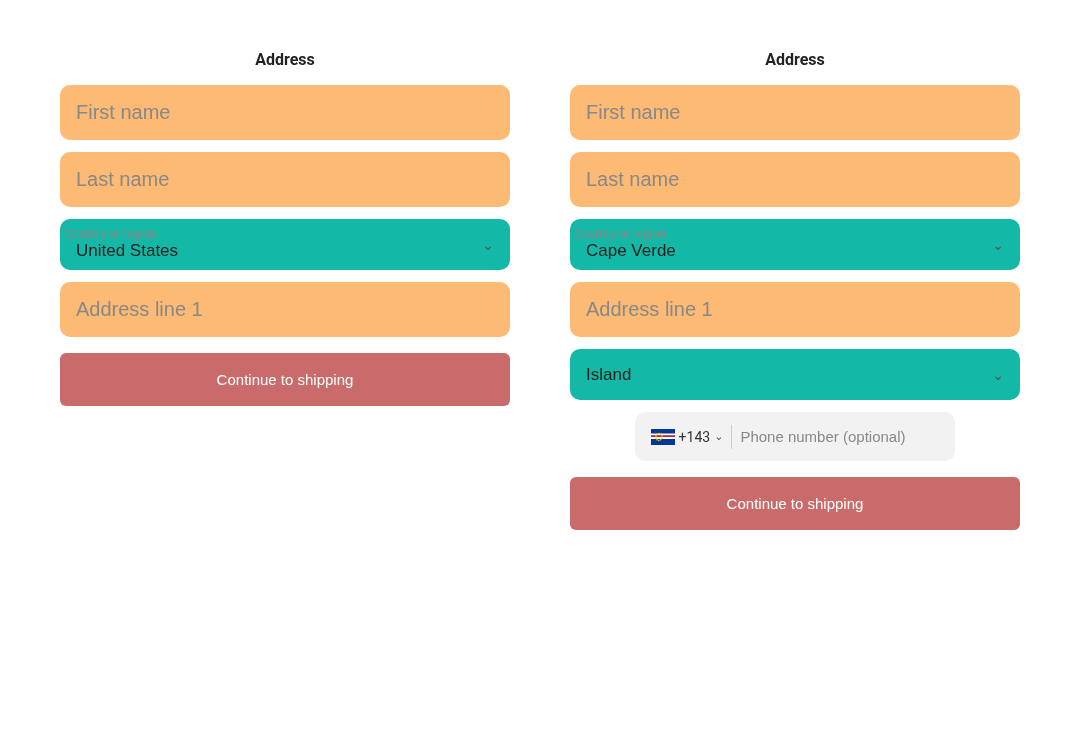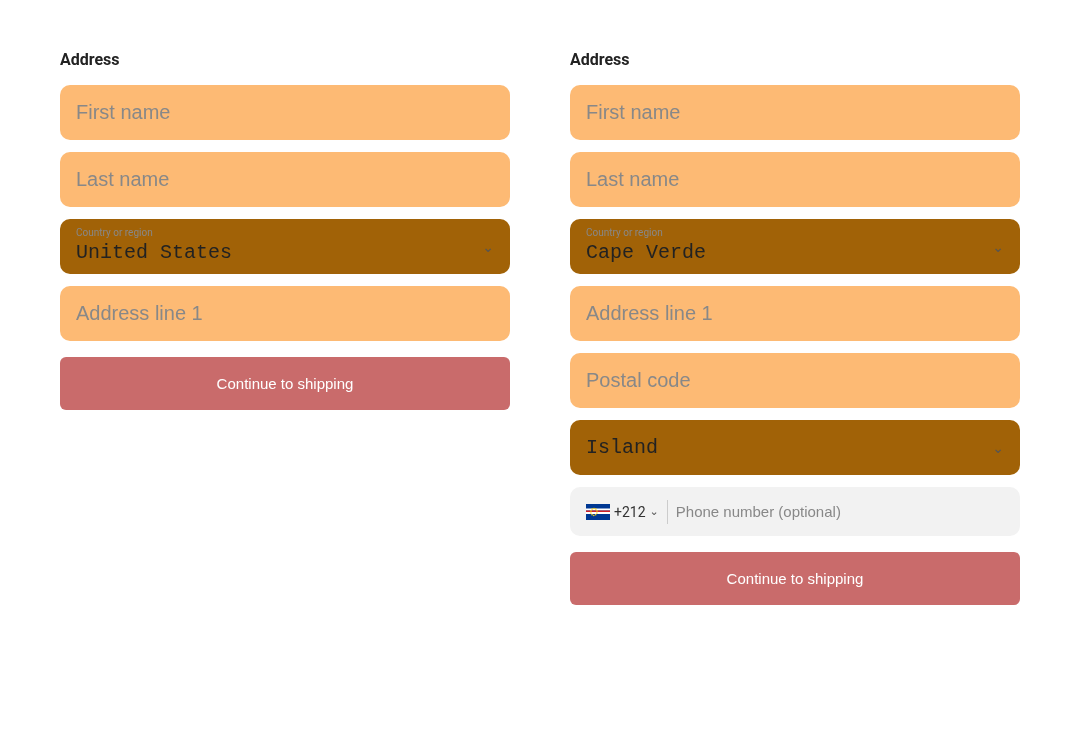--- a/index.html
+++ b/index.html
@@ -24,20 +24,21 @@
       width: 1080px;
       max-width: 100%;
       padding: 20px 40px;
     }
 
     .form-panel {
       flex: 1;
       display: flex;
       flex-direction: column;
       gap: 12px;
+      align-items: center;
     }
 
     .section-title {
       font-size: 16px;
       font-weight: 700;
       color: #222222;
       margin-bottom: 4px;
     }
 
     .form-field {
@@ -57,38 +58,37 @@
       color: #888888;
     }
 
     .select-wrapper {
       position: relative;
       width: 100%;
     }
 
     .select-wrapper select {
       width: 100%;
-      background: #a16207;
+      background: #14b8a6;
       border: none;
       border-radius: 10px;
       padding: 22px 40px 10px 16px;
-      font-size: 20px;
+      font-size: 17px;
       color: #222222;
       outline: none;
       appearance: none;
       -webkit-appearance: none;
       cursor: pointer;
-      font-family: Liberation Mono, monospace;
     }
 
     .select-label {
       position: absolute;
       top: 8px;
-      left: 16px;
-      font-size: 10px;
+      left: 4px;
+      font-size: 12px;
       color: #888888;
       pointer-events: none;
     }
 
     .chevron-icon {
       position: absolute;
       right: 16px;
       top: 50%;
       transform: translateY(-50%);
       pointer-events: none;
@@ -207,21 +207,20 @@
         <option>United States</option>
         <option>Canada</option>
         <option>United Kingdom</option>
       </select>
       <span class="chevron-icon">⌄</span>
     </div>
 
     <input class="form-field" type="text" placeholder="Address line 1" style="">
 
 
-    <input class="form-field" type="text" placeholder="Postal code" style="">
 
 
     <div class="select-wrapper">
       <select style="padding: 16px 40px 16px 16px;">
         <option value="">Island</option>
         <option>Santiago</option>
         <option>São Vicente</option>
         <option>Santo Antão</option>
         <option>Fogo</option>
       </select>
@@ -247,21 +246,21 @@
             <circle r="0.8" cx="3" cy="-1.1"></circle>
             <circle r="0.8" cx="2.9" cy="1"></circle>
             <circle r="0.8" cx="1.7" cy="2.8"></circle>
             <circle r="0.8" cx="-0.2" cy="3.5"></circle>
             <circle r="0.8" cx="-2" cy="2.7"></circle>
             <circle r="0.8" cx="-3.1" cy="1"></circle>
             <circle r="0.8" cx="-3" cy="-1.1"></circle>
             <circle r="0.8" cx="-1.9" cy="-2.9"></circle>
           </g>
         </svg>
-        <span class="code">+212</span>
+        <span class="code">+143</span>
         <span class="chevron-sm">⌄</span>
       </div>
       <div class="phone-separator"></div>
       <input class="phone-input" type="tel" placeholder="Phone number (optional)" style="">
     </div>
 
     <button class="continue-btn">Continue to shipping</button>
   </div>
 
 </div>

